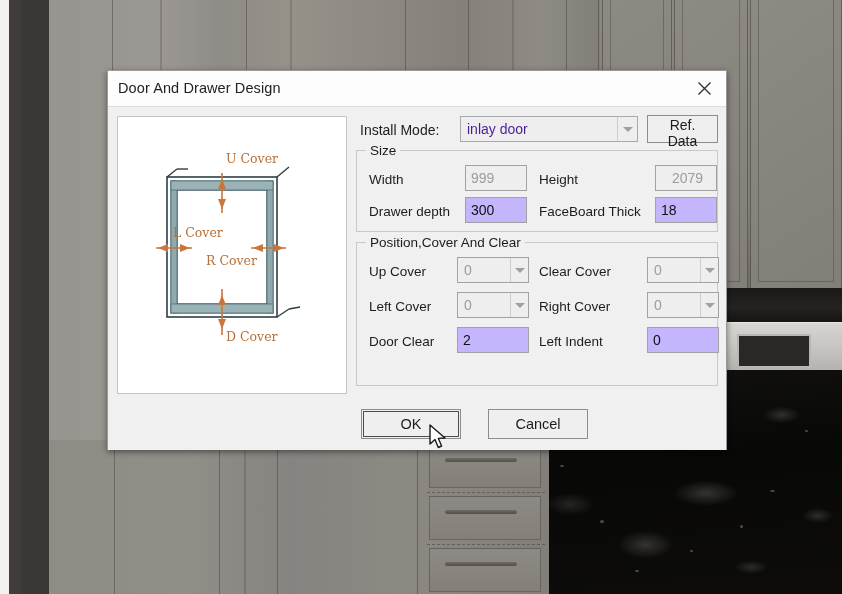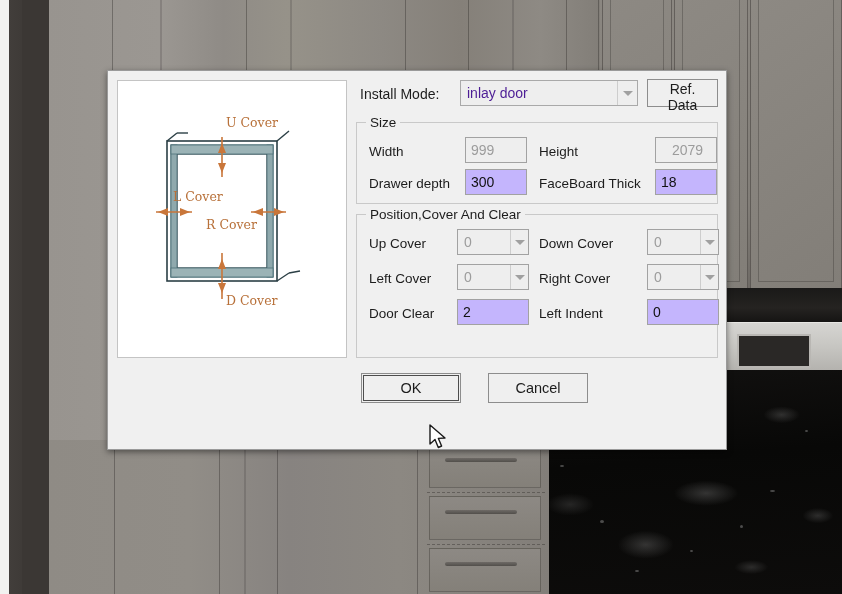--- a/index.html
+++ b/index.html
@@ -155,21 +155,21 @@
     width: 230px; height: 278px;
     background: #fff;
     border: 1px solid #c4c4c4;
   }
   .preview svg { display:block; }
 
   
   .rightcol { position: absolute; left: 248px; top: 9px; width: 362px; }
 
   .row-install {
-    position: relative; height: 30px; margin-bottom: 12px;
+    position: relative; height: 30px; margin-bottom: 4px;
   }
   .lbl-install {
     position: absolute; left: 4px; top: 6px;
     font-size: 14px; color: #1c1c1c;
   }
   .combo {
     position: absolute; left: 104px; top: 0;
     width: 178px; height: 26px;
     background: #eeeeee;
     border: 1px solid #a9a9a9;
@@ -326,20 +326,28 @@
     <div class="drawer-pull" style="left:396px;top:18px; width:72px;"></div>
     <div class="drawer-pull" style="left:396px;top:70px; width:72px;"></div>
     <div class="drawer-pull" style="left:396px;top:122px;width:72px;"></div>
     <div class="dash-line" style="left:378px;top:52px; width:118px;"></div>
     <div class="dash-line" style="left:378px;top:104px;width:118px;"></div>
   </div>
 </div>
 
 <div id="dialog">
 
+  <div class="titlebar">
+    <div class="title-text">Door And Drawer Design</div>
+    <div class="close-btn">
+      <svg width="15" height="15" viewBox="0 0 15 15">
+        <path d="M1.5 1.5 L13.5 13.5 M13.5 1.5 L1.5 13.5" stroke="#333" stroke-width="1.4" fill="none"></path>
+      </svg>
+    </div>
+  </div>
 
   <div class="dlg-body">
 
     <div class="preview">
       <svg width="228" height="276" viewBox="0 0 228 276">
 
         <rect x="49" y="60" width="110" height="140" fill="none" stroke="#2b3f45" stroke-width="1.6"></rect>
 
         <rect x="53" y="64" width="102" height="132" fill="#9bb3b6" stroke="#4d7178" stroke-width="1.2"></rect>
         <rect x="59" y="73" width="90" height="114" fill="#ffffff" stroke="#2b3f45" stroke-width="1.2"></rect>
@@ -412,21 +420,21 @@
         <div class="group-title">Position,Cover And Clear</div>
         <div class="group-inner">
           <div class="frow" style="height:35px;">
             <div class="fl" style="left:4px;">Up Cover</div>
             <div class="spin" style="left:92px; width:72px;">
               <div class="spin-val">0</div>
               <div class="spin-arrow">
                   <div class="arrow-tri"></div>
                 </div>
             </div>
-            <div class="fl" style="left:174px;">Down Cover</div>
+            <div class="fl" style="left:174px;">Clear Cover</div>
             <div class="spin" style="left:282px; width:72px;">
               <div class="spin-val">0</div>
               <div class="spin-arrow">
                   <div class="arrow-tri"></div>
                 </div>
             </div>
           </div>
           <div class="frow" style="height:35px;">
             <div class="fl" style="left:4px;">Left Cover</div>
             <div class="spin" style="left:92px; width:72px;">

